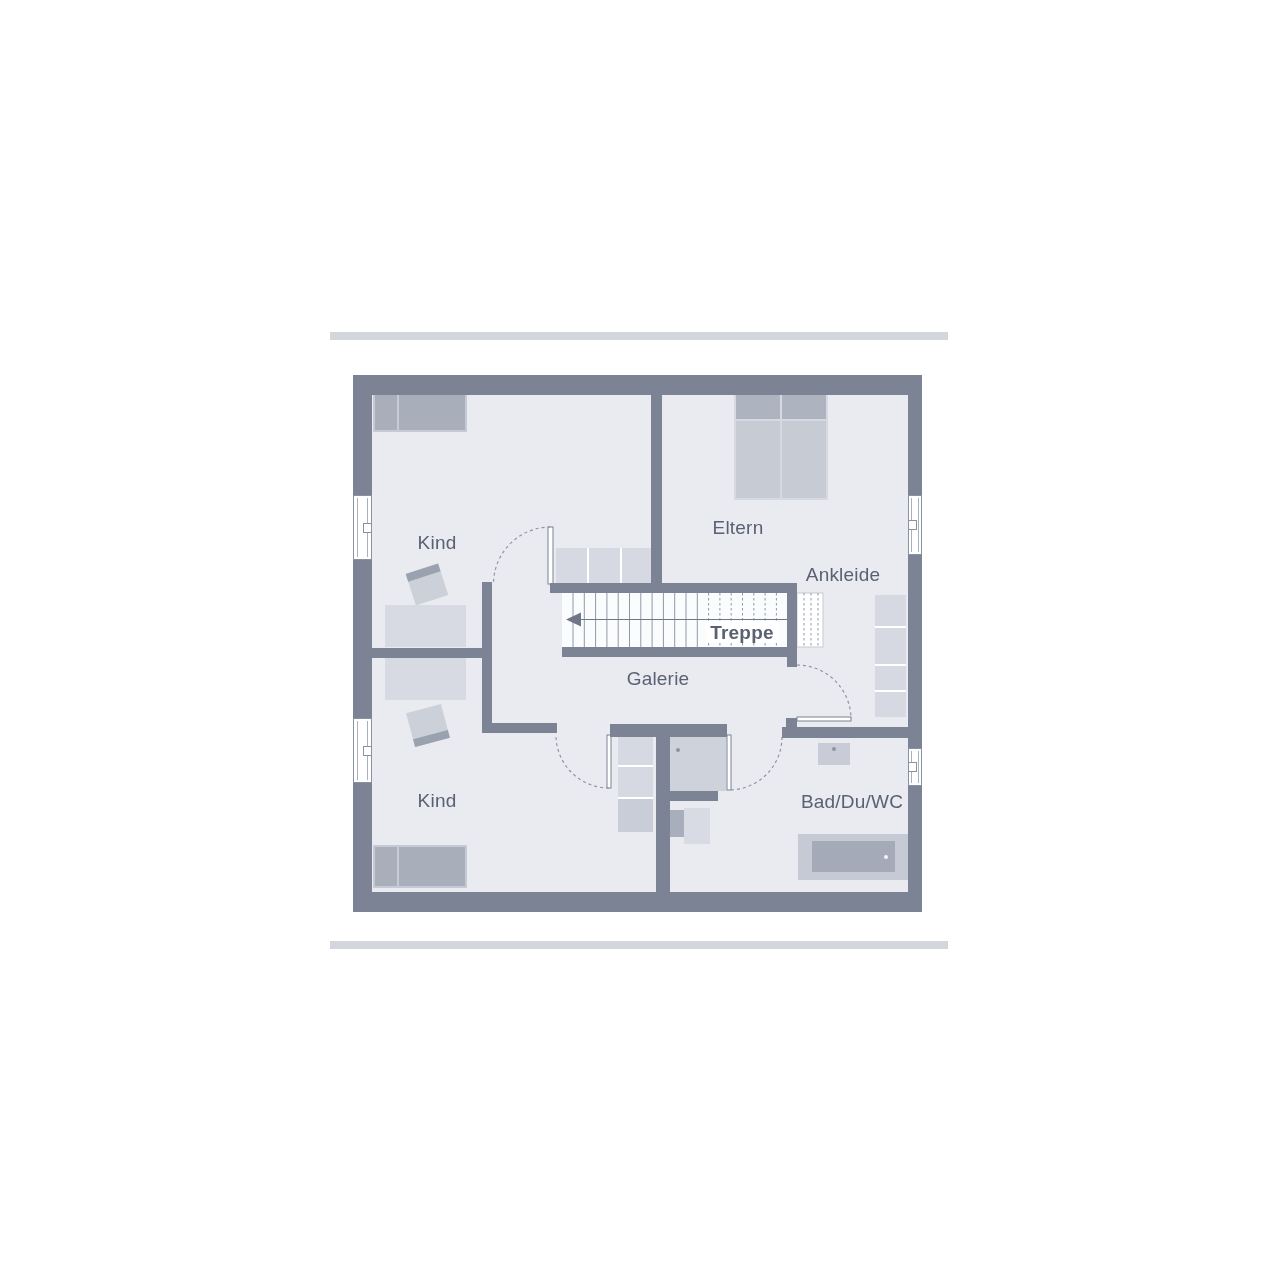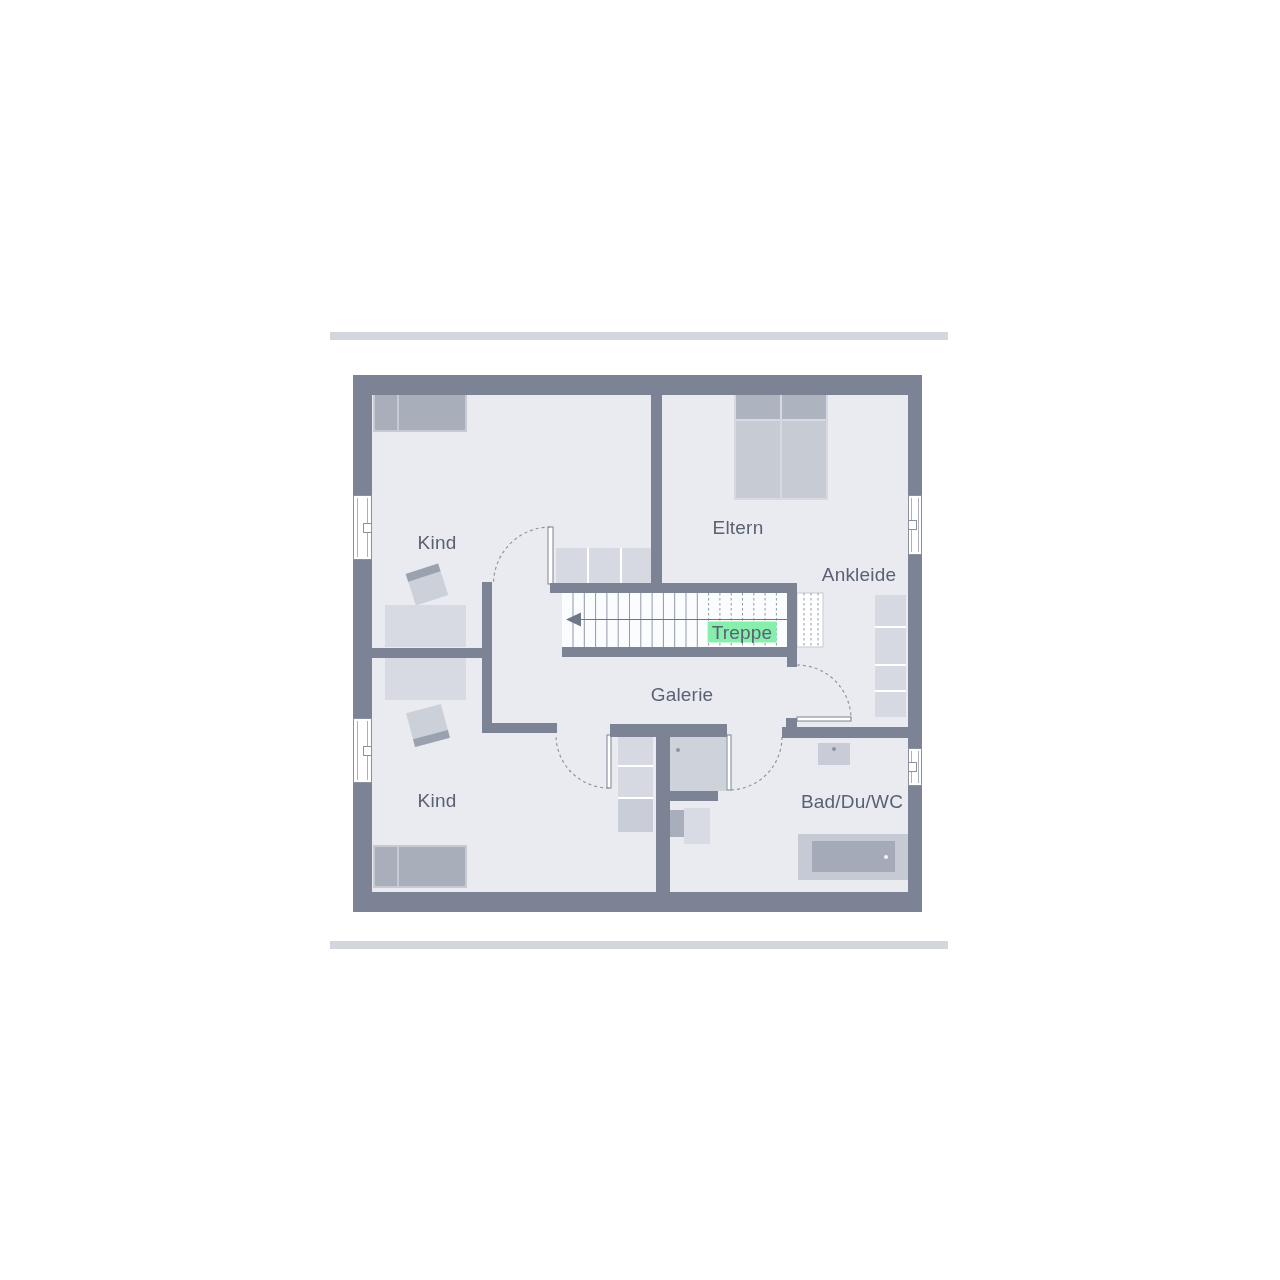--- a/index.html
+++ b/index.html
@@ -51,21 +51,21 @@
   .wc-tank{background:#a8aebb;}
   .wc-bowl{background:#d8dbe3;}
   .sink{background:#c9ccd6;}
   .bathtub{background:#c5cad4;}
   .bathtub .basin{position:absolute;left:14px;top:7px;width:83px;height:31px;background:#a4aab7;}
 
   .room-label{
     position:absolute;z-index:6;color:#5a6172;font-size:19px;line-height:1;
     transform:translate(-50%,-50%);white-space:nowrap;letter-spacing:0.2px;
   }
-  .room-label.on-stairs{background:#86efac;padding:1px 4px;}
+  .room-label.on-stairs{background:#ffffff;padding:1px 4px;font-weight:bold;}
 </style>
 </head>
 <body>
 
 <div class="deco-bar top"></div>
 <div class="deco-bar bottom"></div>
 
 <div class="plan">
 
   <div class="wall" style="left:0;top:0;width:569px;height:20px;"></div>
@@ -219,18 +219,18 @@
     <g fill="none" stroke="#8e96a5" stroke-width="1.2" stroke-dasharray="3 3">
       <path d="M 197.5 152 A 57 57 0 0 0 140.5 209"></path>
       <path d="M 256 413 A 53 53 0 0 1 203 362"></path>
       <path d="M 429 362 A 53 53 0 0 1 376 415"></path>
       <path d="M 444 290 A 54 54 0 0 1 498 344"></path>
     </g>
   </svg>
 
   <div class="room-label" style="left:84px;top:167px;">Kind</div>
   <div class="room-label" style="left:385px;top:152px;">Eltern</div>
-  <div class="room-label" style="left:506px;top:199px;">Ankleide</div>
+  <div class="room-label" style="left:490px;top:199px;">Ankleide</div>
   <div class="room-label on-stairs" style="left:389px;top:257px;">Treppe</div>
-  <div class="room-label" style="left:305px;top:319px;margin-left:24px;">Galerie</div>
+  <div class="room-label" style="left:305px;top:303px;">Galerie</div>
   <div class="room-label" style="left:84px;top:425px;">Kind</div>
   <div class="room-label" style="left:499px;top:426px;">Bad/Du/WC</div>
 </div>
 
 </body></html>

